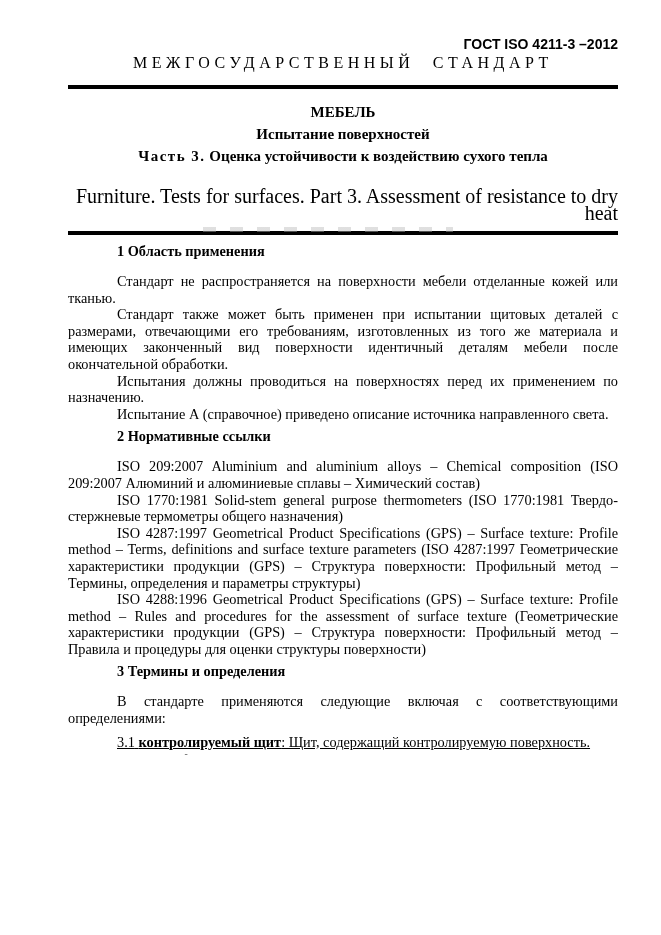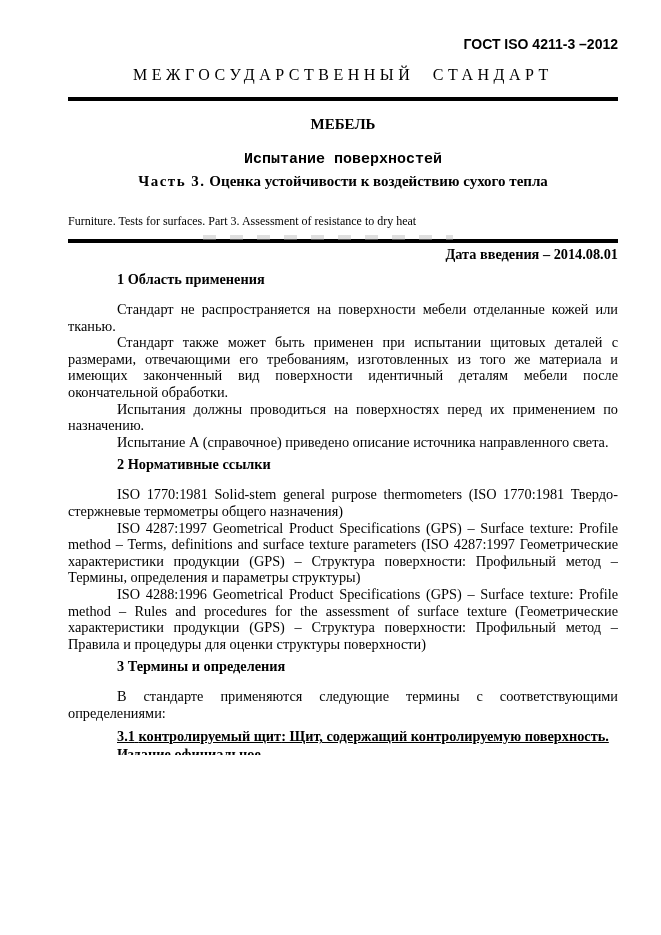--- a/index.html
+++ b/index.html
@@ -22,21 +22,20 @@
     font-family: "Liberation Sans", "DejaVu Sans", sans-serif;
     font-weight: bold;
     font-size: 14px;
     line-height: 17px;
   }
   .standard-type {
     text-align: center;
     font-size: 16px;
     letter-spacing: 4.5px;
     word-spacing: 10px;
-    margin-top: 12px;
     line-height: 20px;
     white-space: nowrap;
   }
   .rule {
     height: 4px;
     background: #000;
   }
   .rule-1 { margin-top: 12px; }
   .rule-2-wrap { position: relative; margin-top: 9px; }
   .scan-artifact {
@@ -45,27 +44,27 @@
     left: 135px;
     width: 250px;
     height: 5px;
     background: repeating-linear-gradient(90deg, #b9b9b9 0 13px, transparent 13px 27px);
     opacity: 0.45;
   }
 
   
   .t-line { text-align: center; font-weight: bold; line-height: 17px; }
   .t-subject   { margin-top: 15px;  font-size: 15px; }
-  .t-subtitle  { margin-top: 18px;  font-size: 15px; font-family: Liberation Mono, monospace; }
+  .t-subtitle  { margin-top: 5px;  font-size: 15px; }
   .t-part      { margin-top: 5px;  font-size: 15px; }
   .t-part .part-label { letter-spacing: 1.5px; }
   .t-en {
-    text-align: left;
+    text-align: right;
     font-weight: normal;
-    font-size: 12px;
+    font-size: 20px;
     margin-top: 23px;
     line-height: 17px;
   }
 
   .effective-date {
     text-align: right;
     font-weight: bold;
     font-size: 14.3px;
     margin-top: 3px;
     line-height: 17px;
@@ -85,21 +84,21 @@
     text-indent: 49px;
     text-align: justify;
     line-height: 16.6px;
   }
 
   .definition {
     margin: 7px 0 0 0;
     padding-left: 49px;
     line-height: 17px;
   }
-  .definition .u { text-decoration: underline; font-weight: bold; }
+  .definition .u { text-decoration: underline; }
 
   .edition-note {
     font-weight: bold;
     margin: 1px 0 0 0;
     padding-left: 49px;
     line-height: 17px;
   }
 
   .page-number {
     position: absolute;
@@ -128,35 +127,35 @@
     <span>Оценка устойчивости к воздействию сухого тепла</span>
   </div>
 
   <div class="t-en">Furniture. Tests for surfaces. Part 3. Assessment of resistance to dry heat</div>
 
   <div class="rule-2-wrap">
     <div class="scan-artifact"></div>
     <div class="rule"></div>
   </div>
 
-  <div class="effective-date">Дата введения – 2014.08.01</div>
 
   <h2 class="section-heading">1 Область применения</h2>
   <p class="body-p">Стандарт не распространяется на поверхности мебели отделанные кожей или тканью.</p>
   <p class="body-p">Стандарт также может быть применен при испытании щитовых деталей с размерами, отвечающими его требованиям, изготовленных из того же материала и имеющих законченный вид поверхности идентичный деталям мебели после окончательной обработки.</p>
   <p class="body-p">Испытания должны проводиться на поверхностях перед их применением по назначению.</p>
   <p class="body-p">Испытание А (справочное) приведено описание источника направленного света.</p>
 
   <h2 class="section-heading later">2 Нормативные ссылки</h2>
+  <p class="body-p">ISO 209:2007 Aluminium and aluminium alloys – Chemical composition (ISO 209:2007 Алюминий и алюминиевые сплавы – Химический состав)</p>
   <p class="body-p">ISO 1770:1981 Solid-stem general purpose thermometers (ISO 1770:1981 Твердо-стержневые термометры общего назначения)</p>
   <p class="body-p">ISO 4287:1997 Geometrical Product Specifications (GPS) – Surface texture: Profile method – Terms, definitions and surface texture parameters (ISO 4287:1997 Геометрические характеристики продукции (GPS) – Структура поверхности: Профильный метод – Термины, определения и параметры структуры)</p>
   <p class="body-p">ISO 4288:1996 Geometrical Product Specifications (GPS) – Surface texture: Profile method – Rules and procedures for the assessment of surface texture (Геометрические характеристики продукции (GPS) – Структура поверхности: Профильный метод – Правила и процедуры для оценки структуры поверхности)</p>
 
   <h2 class="section-heading later">3 Термины и определения</h2>
-  <p class="body-p">В стандарте применяются следующие термины с соответствующими определениями:</p>
+  <p class="body-p">В стандарте применяются следующие включая с соответствующими определениями:</p>
 
   <p class="definition">
     <span class="u"><span>3.1</span> <b>контролируемый щит</b><span>: Щит, содержащий контролируемую поверхность.</span></span>
   </p>
 
   <p class="edition-note">Издание официальное</p>
 
   <div class="page-number">1</div>
 
 </div>

